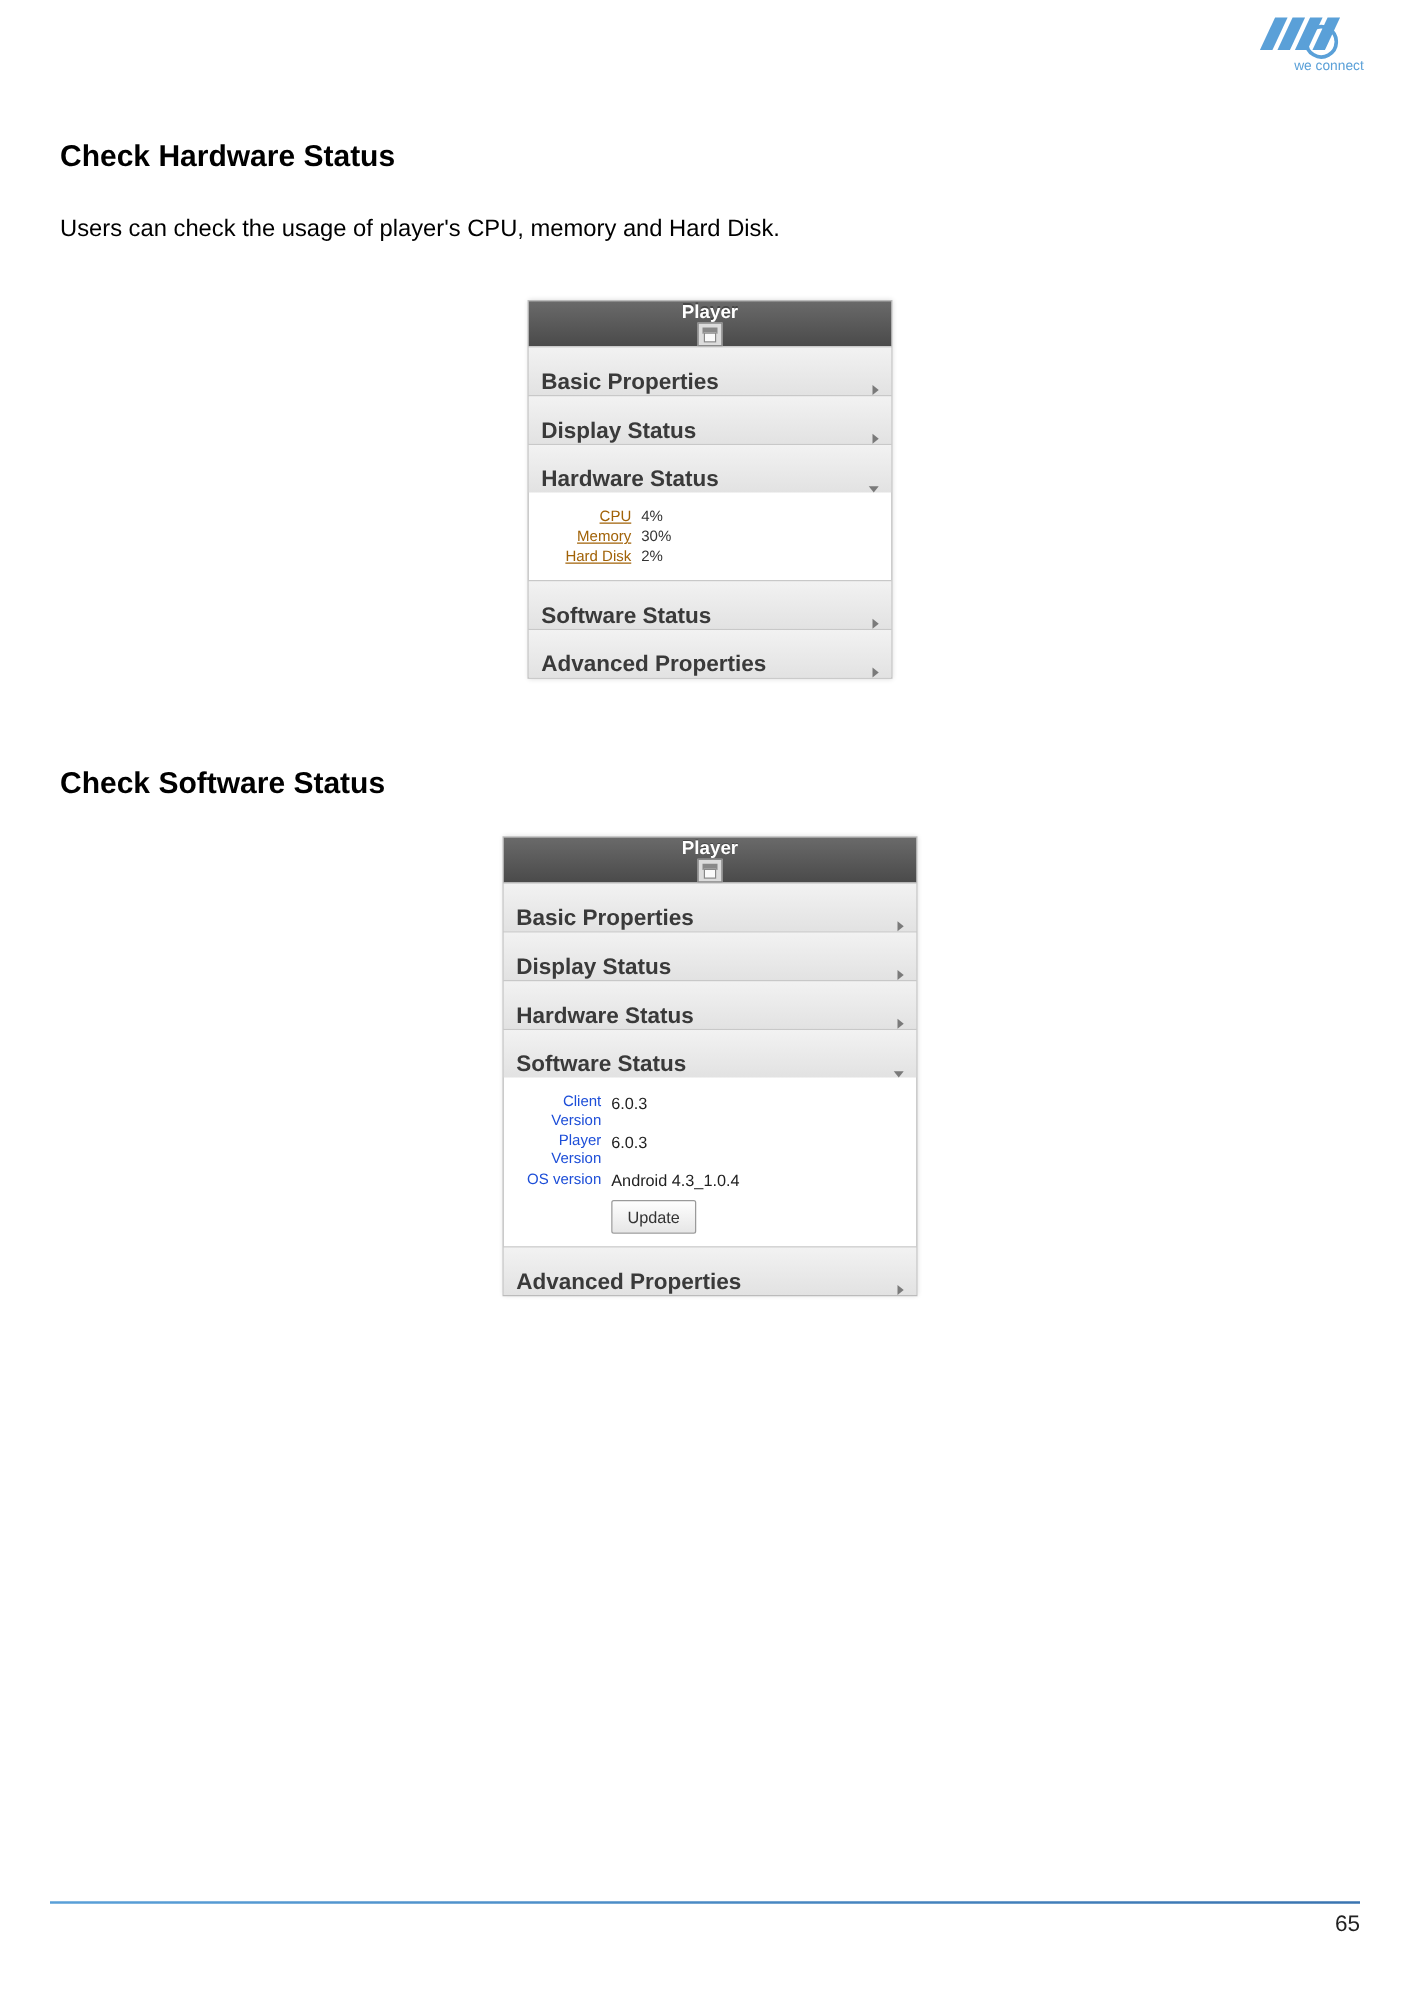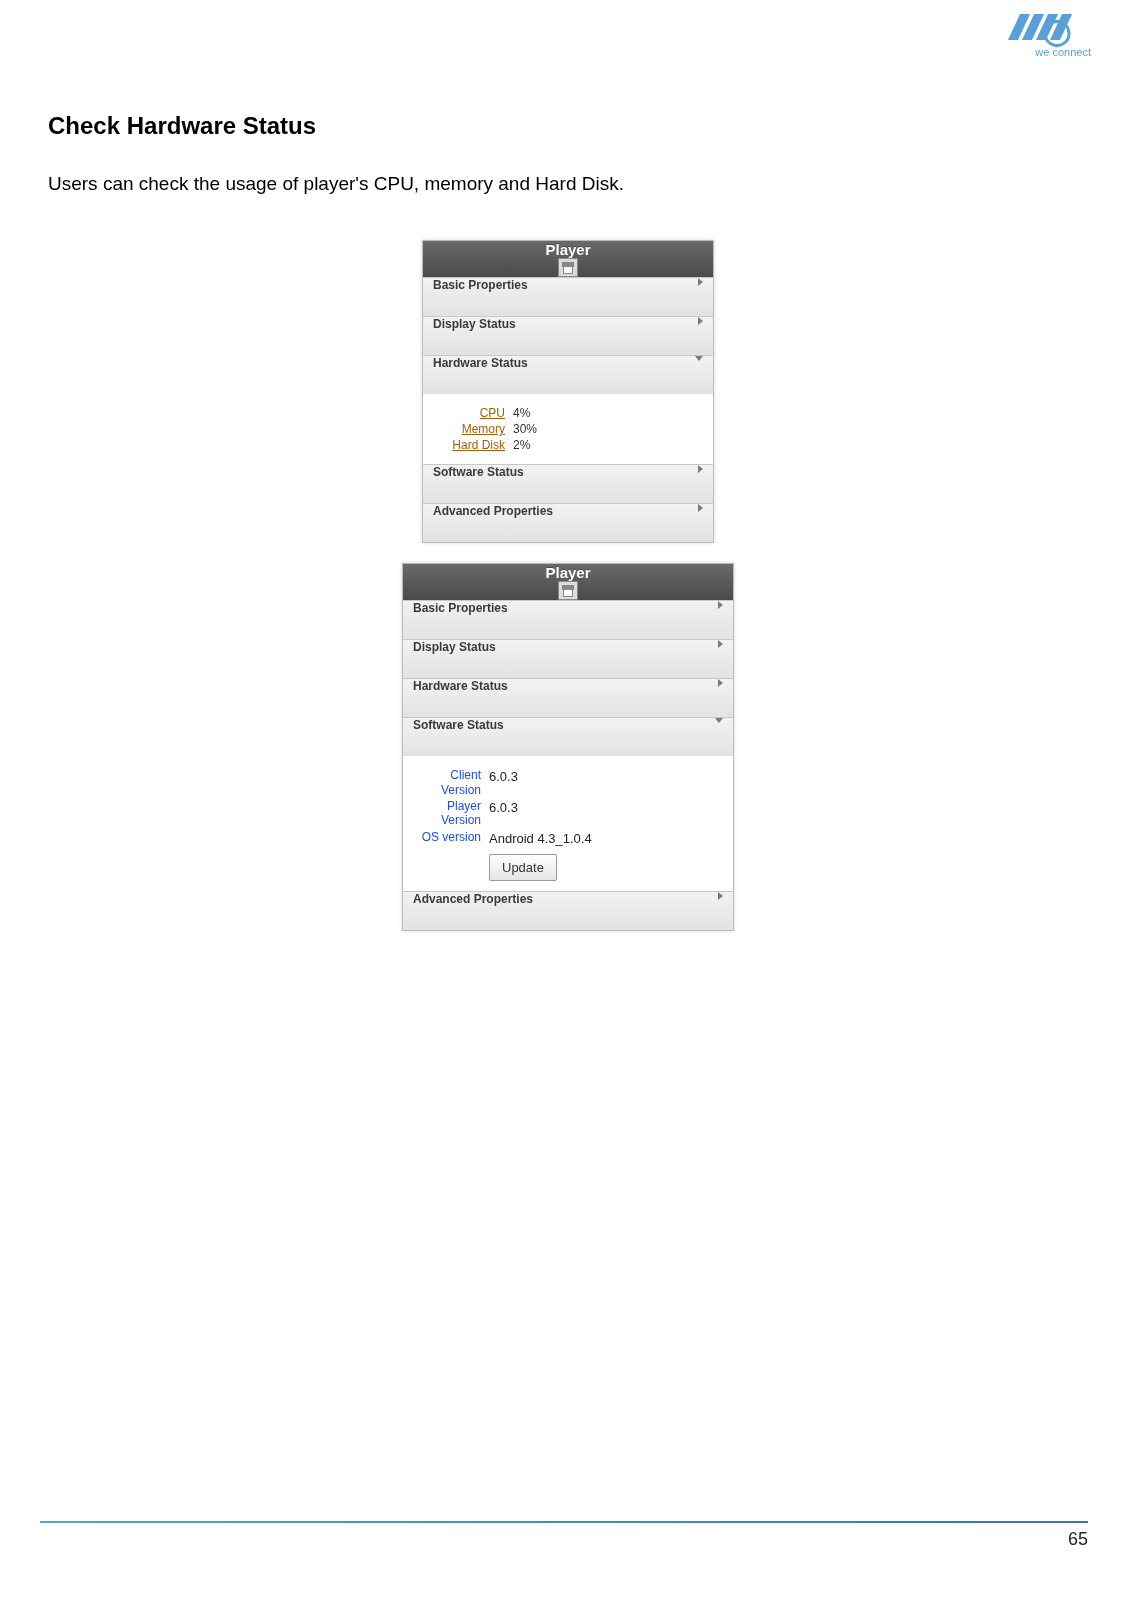--- a/index.html
+++ b/index.html
@@ -82,25 +82,25 @@
     bottom: 2px; left: 4px; right: 4px; height: 6px;
     background: #fafafa;
     border: 1px solid #888;
   }
 
   .acc-item {
     border-top: 1px solid #c8c8c8;
     background: linear-gradient(#f2f2f2,#e2e2e2);
     height: 38px;
     display: flex;
-    align-items: flex-start;
+    align-items: flex-end;
     justify-content: space-between;
     padding: 0 10px;
     font-weight: bold;
-    font-size: 12px;
+    font-size: 18px;
     color: #3a3a3a;
   }
   .acc-item .arrow {
     width: 0; height: 0;
     border-top: 4px solid transparent;
     border-bottom: 4px solid transparent;
     border-left: 5px solid #7a7a7a;
   }
   .acc-item.expanded .arrow {
     border-left: 4px solid transparent;
@@ -230,20 +230,21 @@
         <span>Software Status</span>
         <span class="arrow"></span>
       </div>
       <div class="acc-item">
         <span>Advanced Properties</span>
         <span class="arrow"></span>
       </div>
     </div>
   </div>
 
+  <div class="section-title second">Check Software Status</div>
 
   <div class="panel-wrap">
     <div class="panel large">
       <div class="panel-header">
         <span>Player</span>
         <span class="save-icon"></span>
       </div>
       <div class="acc-item">
         <span>Basic Properties</span>
         <span class="arrow"></span>

